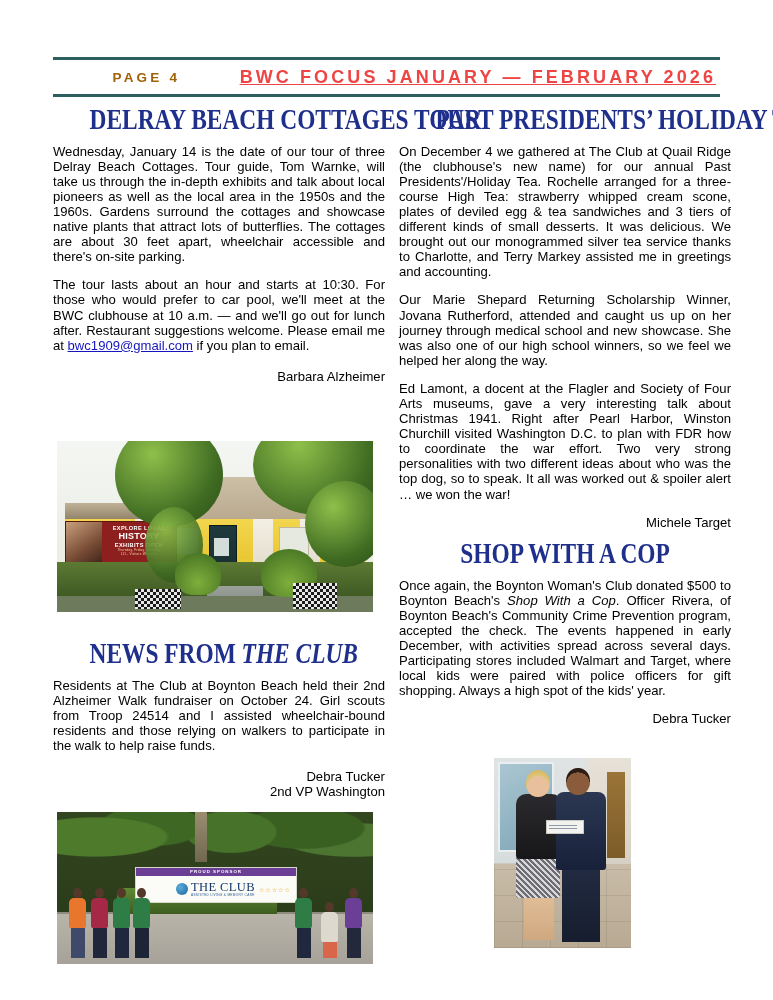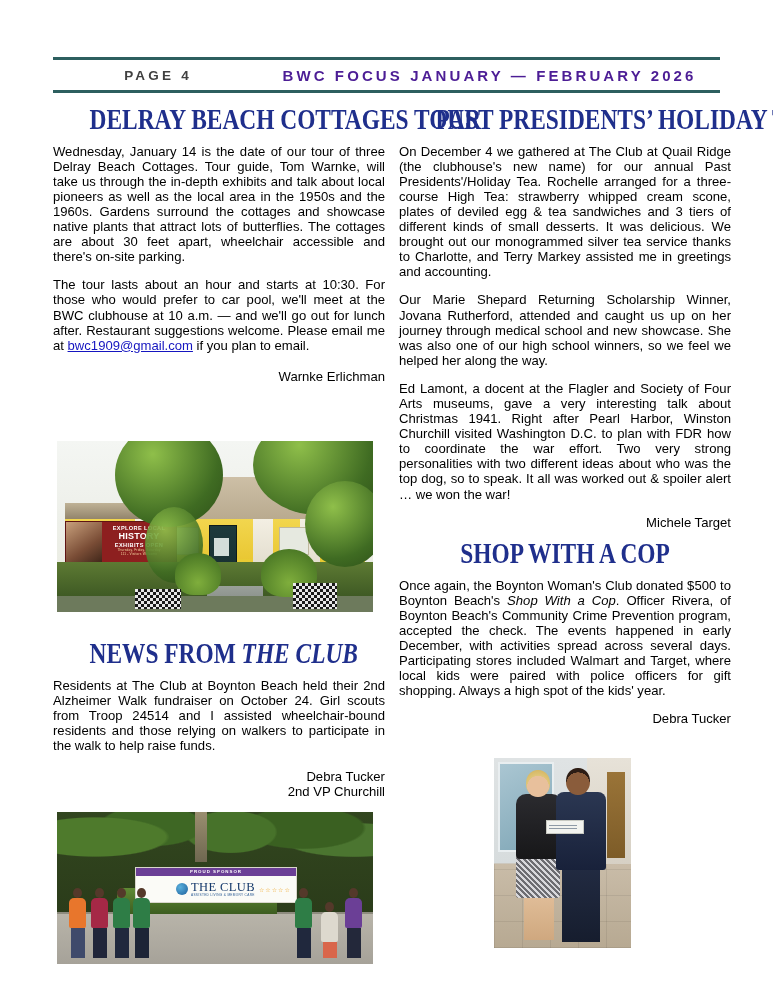--- a/index.html
+++ b/index.html
@@ -38,34 +38,35 @@
   .rule.thin { height: 3px; }
   .masthead-row {
     display: flex;
     align-items: center;
     padding: 7px 0 6px 0;
   }
   .page-num {
     font-size: 13.5px;
     font-weight: bold;
     letter-spacing: 3.2px;
-    color: #404040;
+    color: #a16207;
     width: 210px;
     text-align: center;
     white-space: nowrap;
   }
   .issue-title {
-    font-size: 15px;
+    font-size: 18px;
     font-weight: bold;
     letter-spacing: 3.1px;
-    color: #4c1d95;
+    color: #ef4444;
     flex: 1;
     text-align: center;
     white-space: nowrap;
     padding-right: 4px;
+    text-decoration: underline;
   }
 
   
   .col {
     position: absolute;
     width: 332px;
   }
   .col-left  { left: 53px;  top: 104px; }
   .col-right { left: 399px; top: 104px; }
 
@@ -396,21 +397,21 @@
 
   <div class="col col-left">
 
     <h2 class="section-head">DELRAY BEACH COTTAGES TOUR</h2>
 
     <p class="body">Wednesday, January 14 is the date of our tour of three Delray Beach Cottages. Tour guide, Tom Warnke, will take us through the in-depth exhibits and talk about local pioneers as well as the local area in the 1950s and the 1960s. Gardens surround the cottages and showcase native plants that attract lots of butterflies.  The cottages are about 30 feet apart, wheelchair accessible and there's on-site parking.</p>
 
     <p class="body"><span>The tour lasts about an hour and starts at 10:30. For those who would prefer to car pool, we'll meet at the BWC clubhouse at 10 a.m. — and we'll go out for lunch after.    Restaurant suggestions welcome. Please email me at </span><a class="email" href="#">bwc1909@gmail.com</a><span> if you plan to email.</span></p>
 
     <div class="sig-block">
-      <p class="sig">Warnke Erlichman</p>
+      <p class="sig">Barbara Alzheimer</p>
     </div>
   </div>
 
   <div class="photo" id="photo-cottage">
     <div class="cottage-sky"></div>
     <div class="cottage-roof2"></div>
     <div class="cottage-roof"></div>
     <div class="cottage-wall"></div>
     <div class="cottage-wall2"></div>
 
@@ -449,21 +450,21 @@
     <div class="checker" style="left:236px; top:142px; width:44px; height:26px;"></div>
   </div>
 
   <div class="col" style="left:53px; top:638px; width:332px;">
     <h2 class="section-head"><span>NEWS FROM </span><span class="ital">THE CLUB</span></h2>
 
     <p class="body">Residents at The Club at Boynton Beach held their 2nd Alzheimer Walk fundraiser on October 24. Girl scouts from Troop 24514 and I assisted wheelchair-bound residents and those relying on walkers to participate in the walk to help raise funds.</p>
 
     <div class="sig-block">
       <p class="sig">Debra Tucker</p>
-      <p class="sig">2nd VP Churchill</p>
+      <p class="sig">2nd VP Washington</p>
     </div>
   </div>
 
   <div class="photo" id="photo-club">
     <div class="club-sky"></div>
     <div class="club-foliage"></div>
     <div class="club-trunk"></div>
     <div class="club-road"></div>
     <div class="club-hedge"></div>
 

